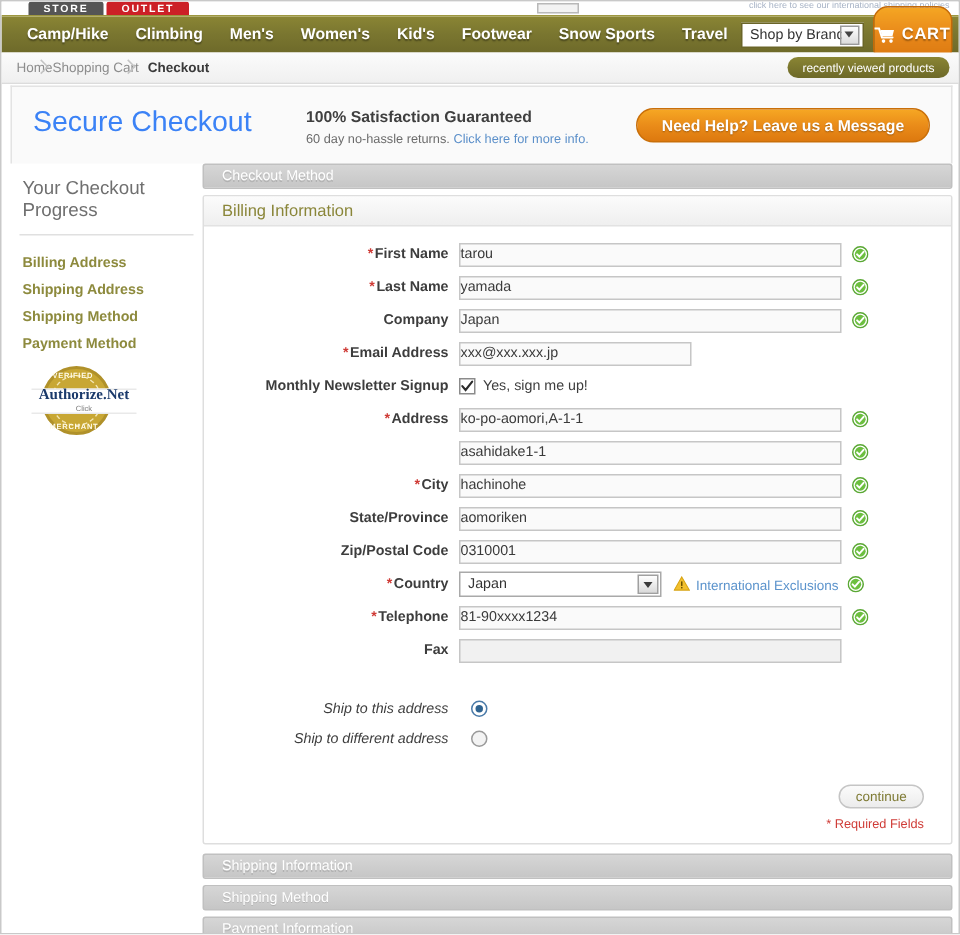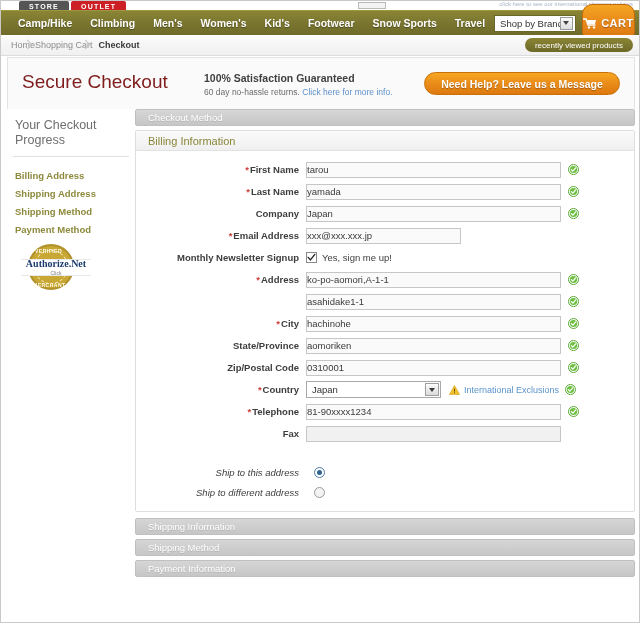--- a/index.html
+++ b/index.html
@@ -102,21 +102,21 @@
     color: #fff; font-size: 8px; display: flex; align-items: center; cursor: pointer;
   }
 
   
   .schead {
     position: absolute; top: 56px; left: 6px; width: 628px; height: 52px;
     background: #fafafa; border: 1px solid #e3e3e3; border-bottom: none;
   }
   .schead .title {
     position: absolute; left: 14px; top: 13px;
-    font-size: 19px; color: #7f1d1d; font-weight: normal;
+    font-size: 19px; color: #3b82f6; font-weight: normal;
   }
   .schead .guarantee {
     position: absolute; left: 196px; top: 14px;
     font-size: 10.5px; color: #3f3f3f; font-weight: bold;
   }
   .schead .returns {
     position: absolute; left: 196px; top: 29px; font-size: 8.5px; color: #6b6b6b;
   }
   .schead .returns a { color: #5b8fc9; text-decoration: none; cursor: pointer; }
   .helpbtn {
@@ -536,20 +536,24 @@
           <div style="height:16px"></div>
           <div class="radiorow">
             <div class="radiolabel">Ship to this address</div>
             <div class="radio on"></div>
           </div>
           <div class="radiorow">
             <div class="radiolabel">Ship to different address</div>
             <div class="radio"></div>
           </div>
 
+          <div class="footrow">
+            <div class="continue">continue</div>
+            <div class="reqnote">* Required Fields</div>
+          </div>
 
         </div>
       </div>
 
       <div class="botbars">
         <div class="greybar">Shipping Information</div>
         <div class="greybar">Shipping Method</div>
         <div class="greybar">Payment Information</div>
 
       </div>

